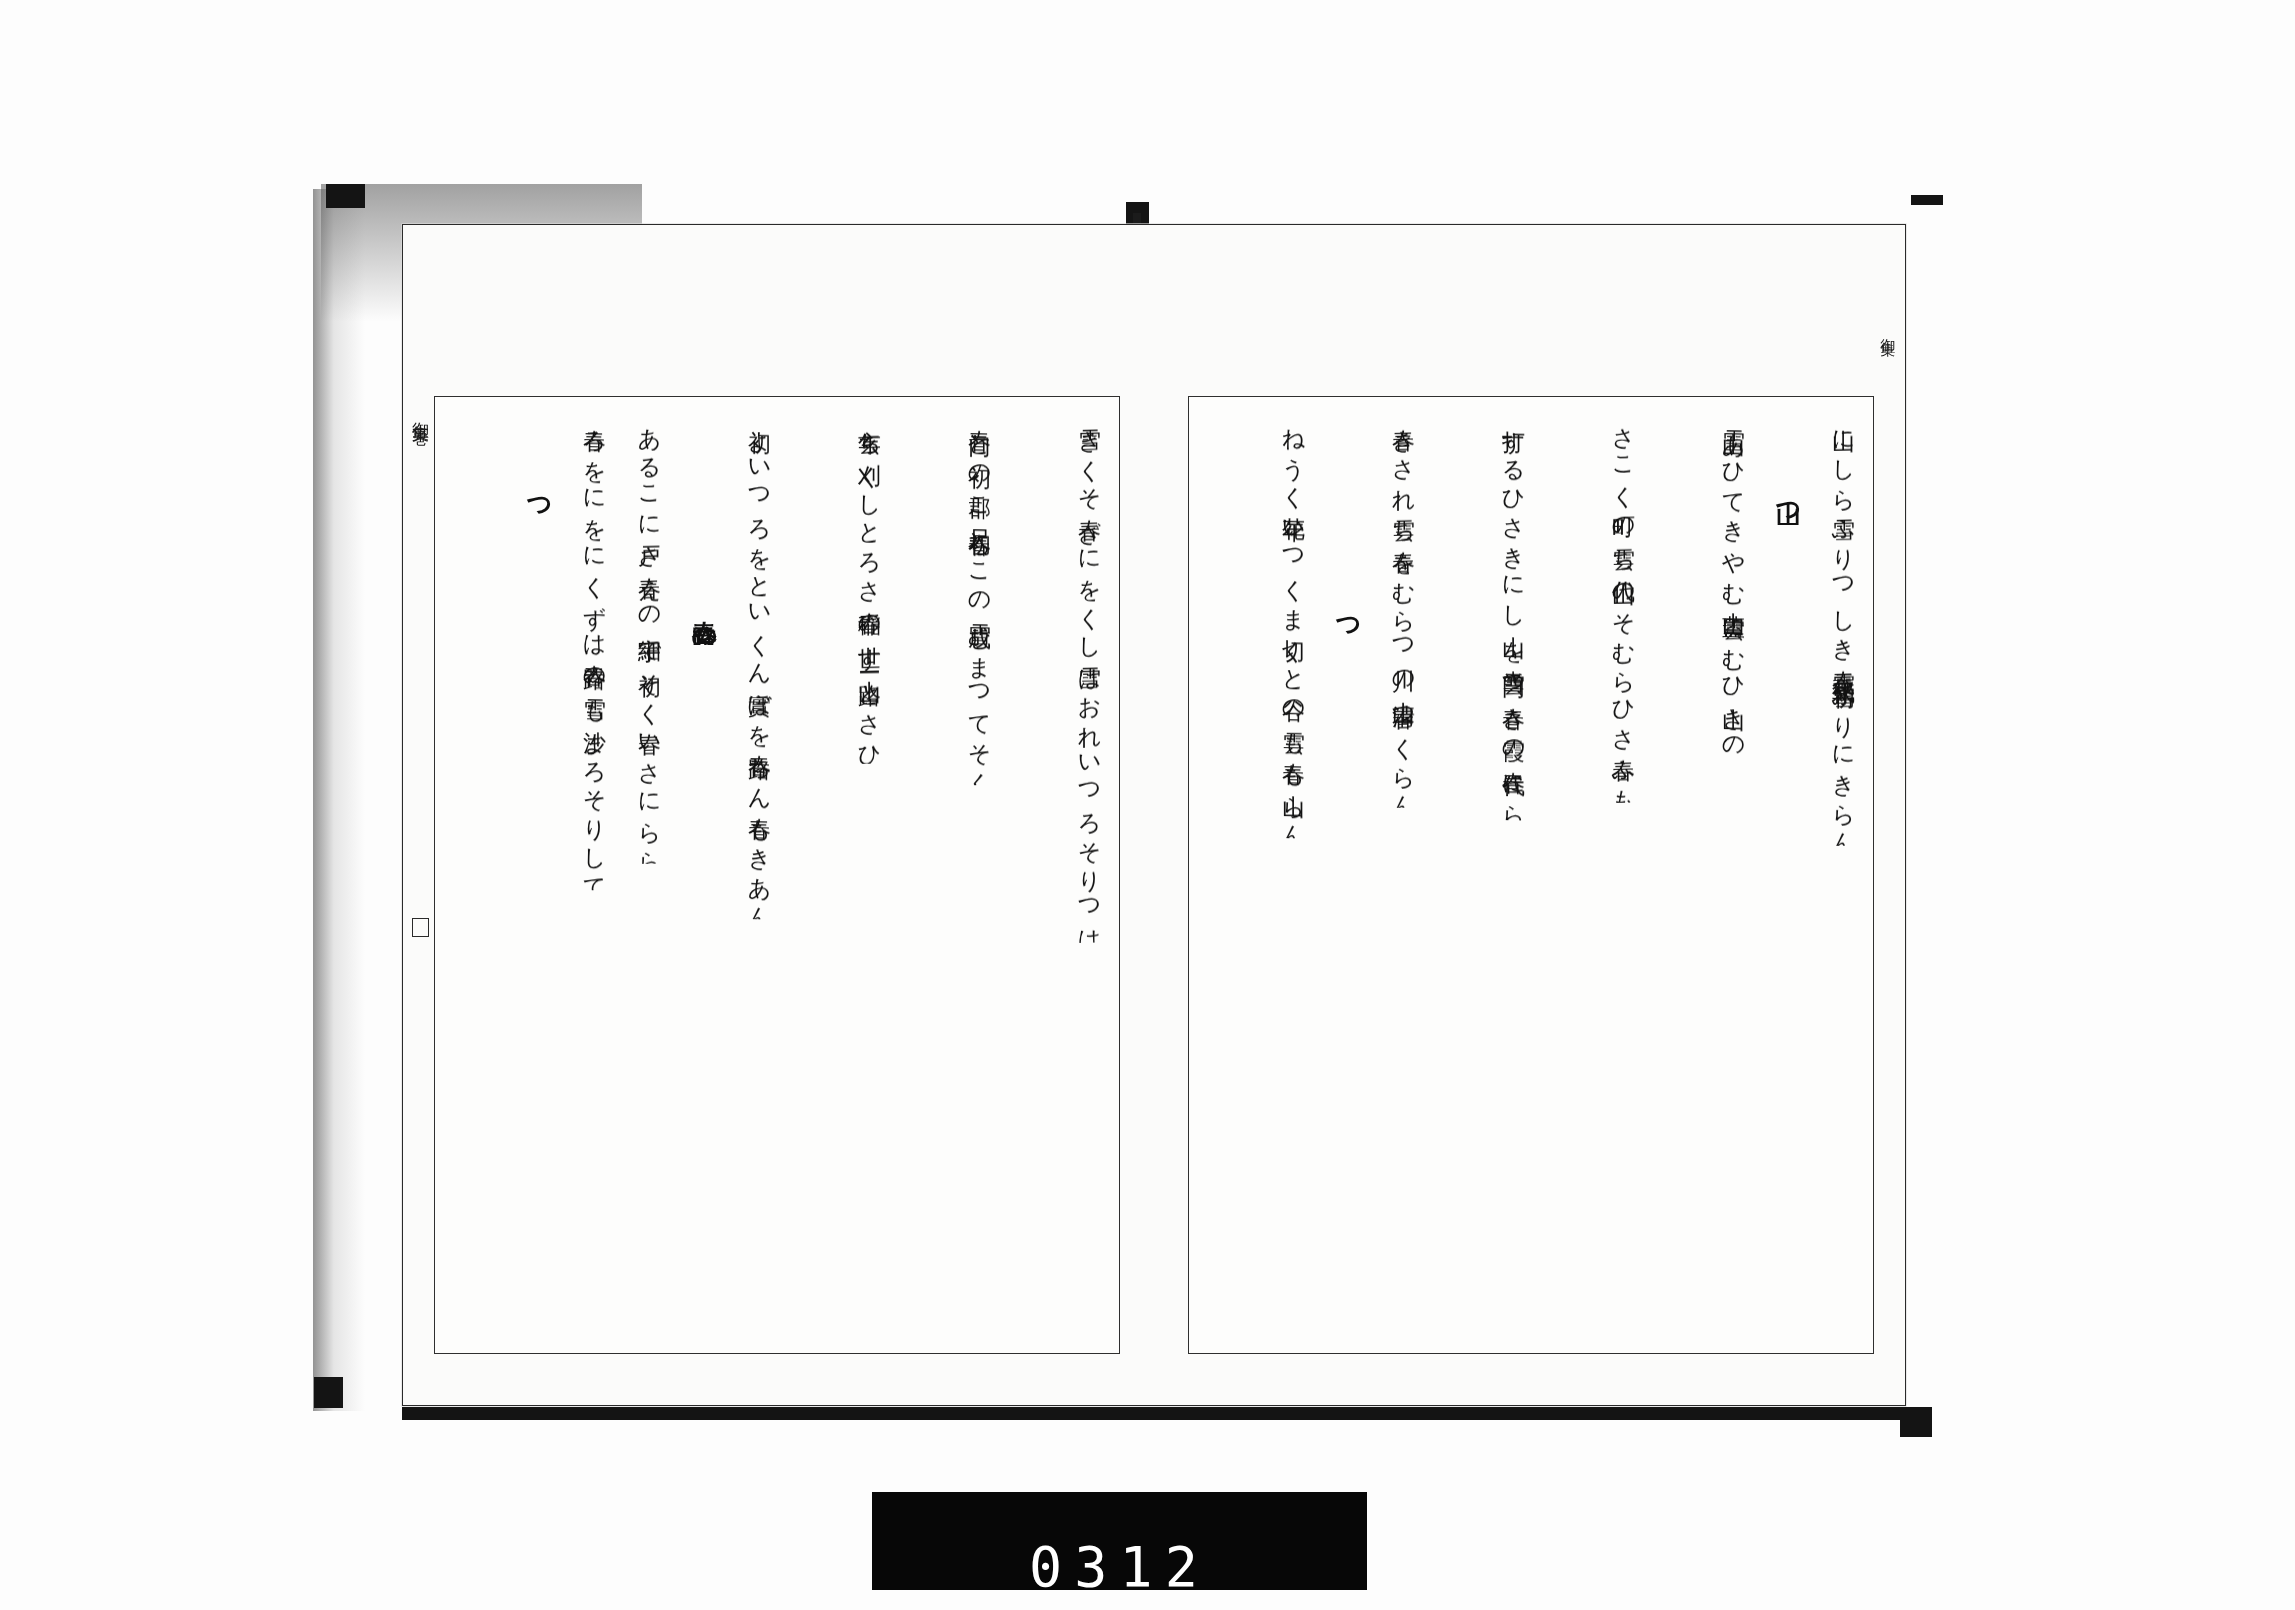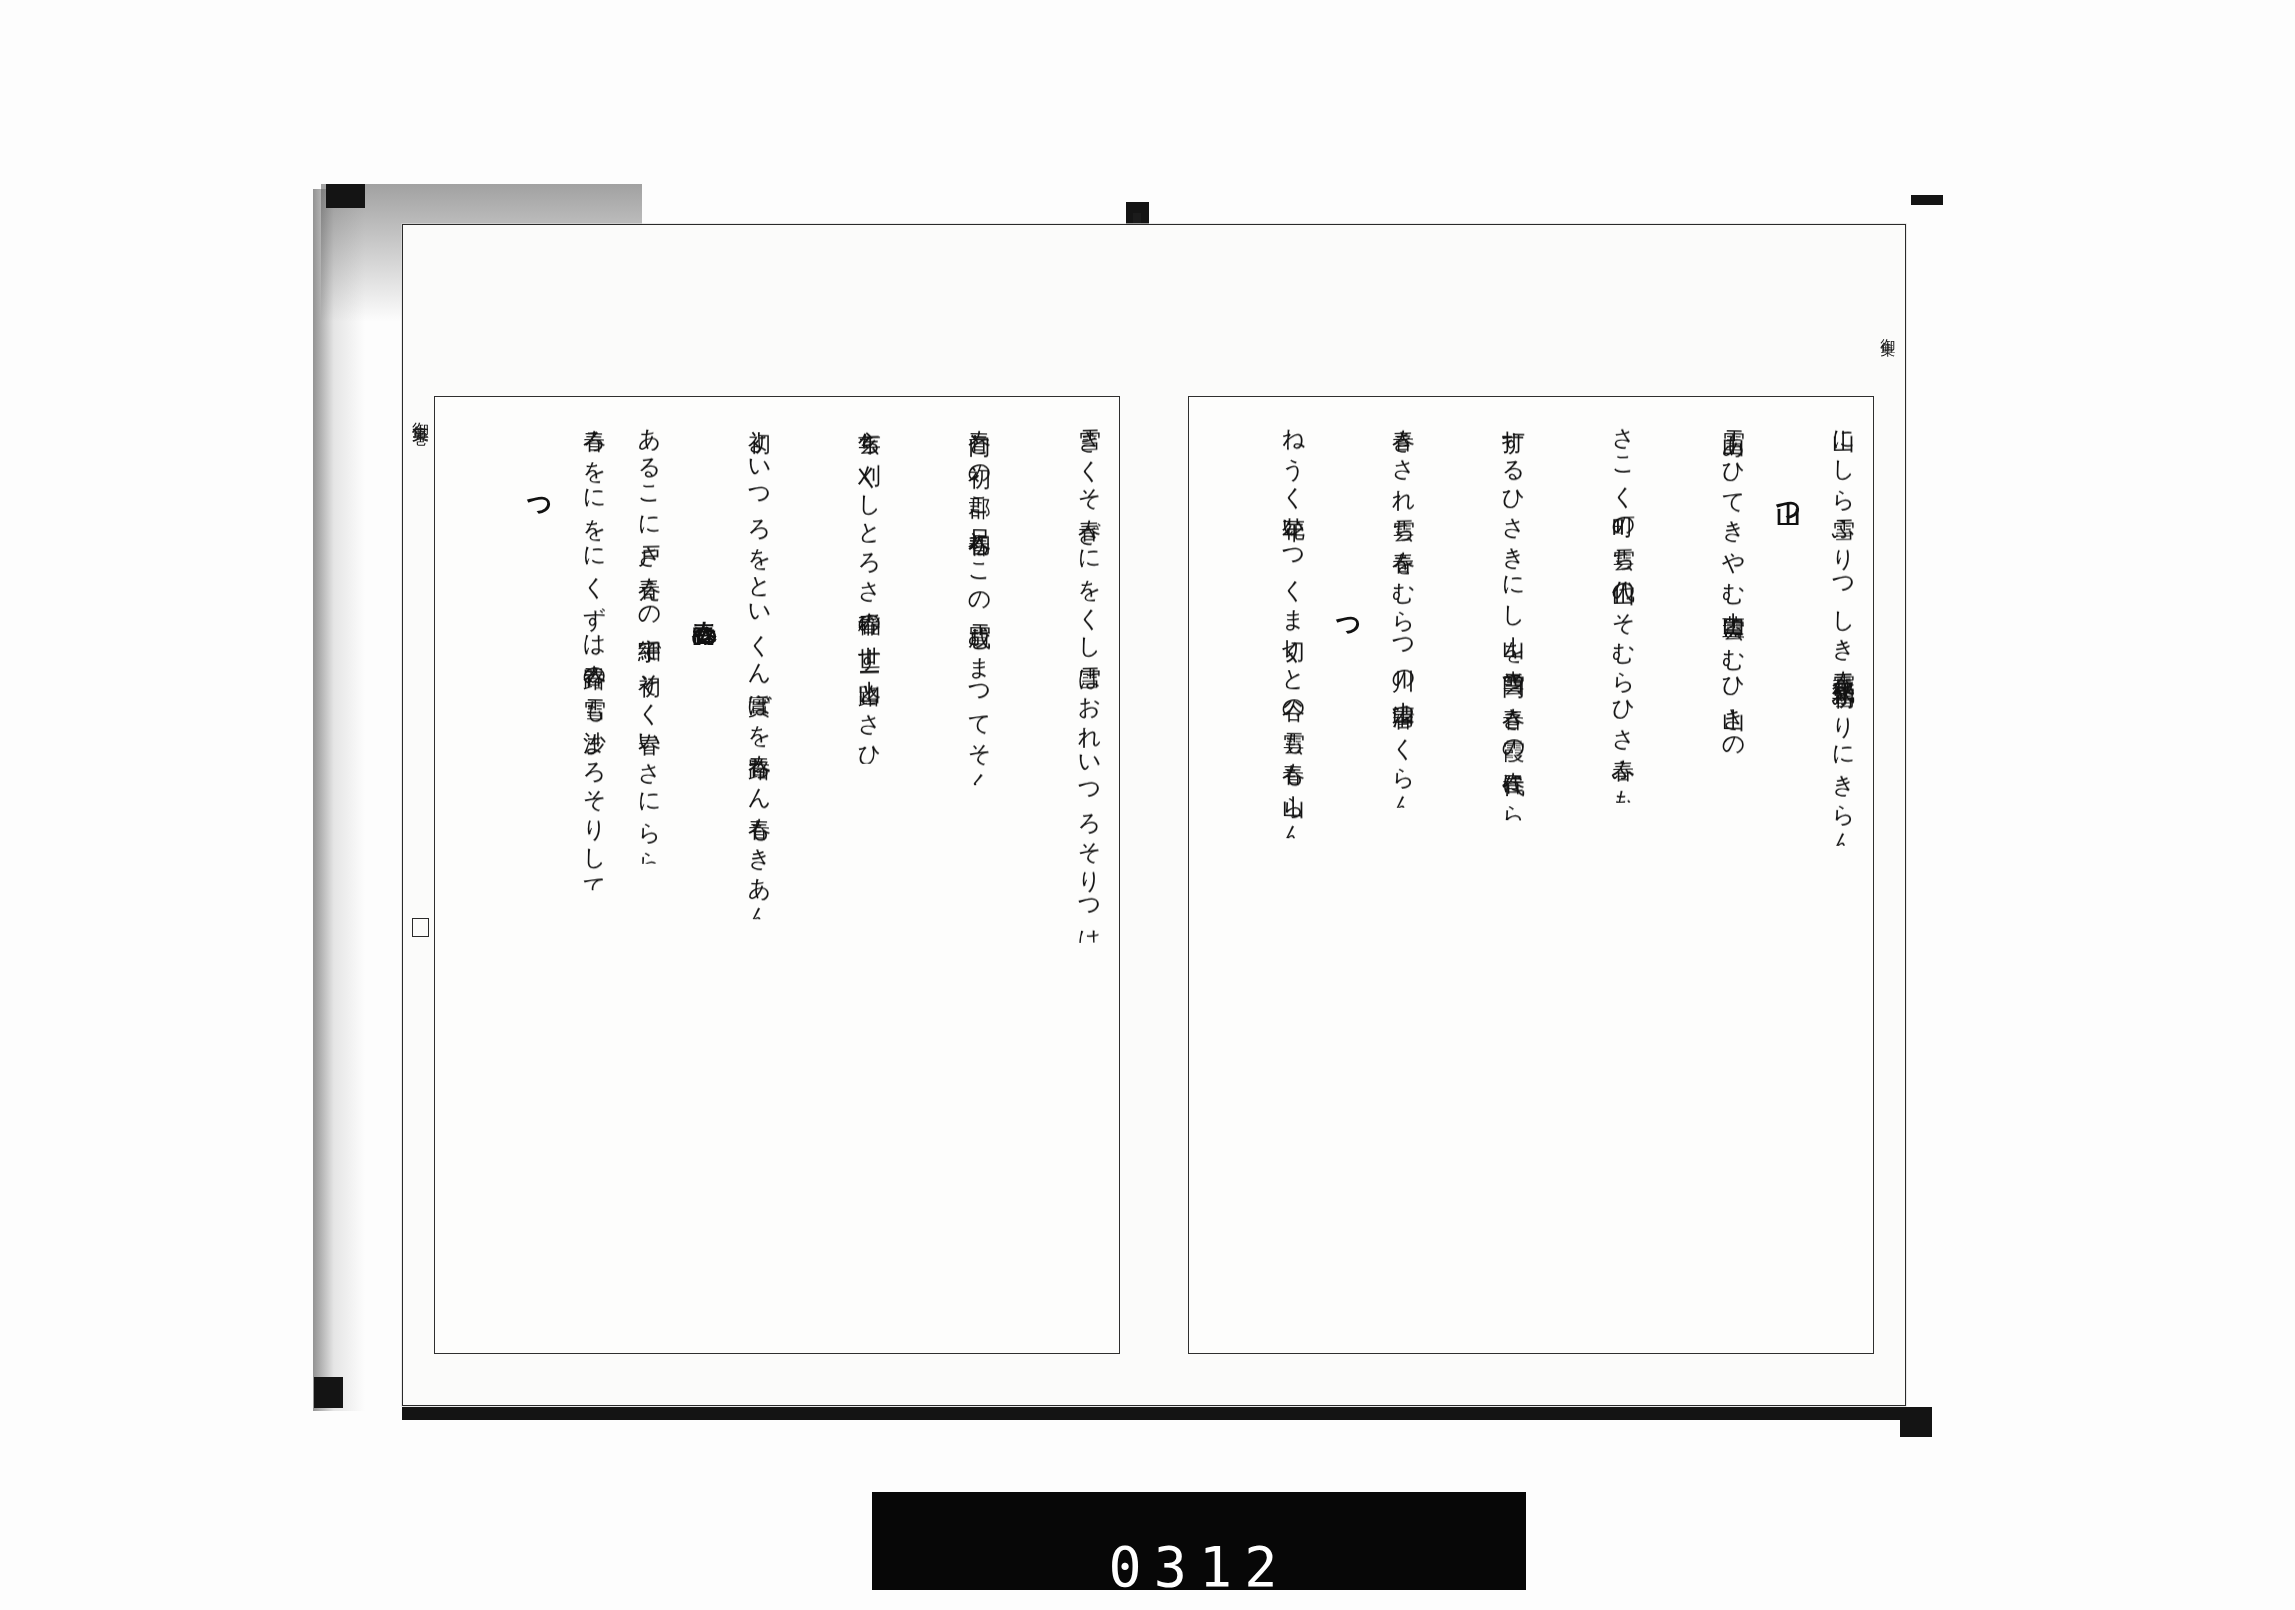--- a/index.html
+++ b/index.html
@@ -156,21 +156,21 @@
     right: 9.2px;
     top: 103px;
     letter-spacing: 0.2em;
   }
 
   
   .film-strip {
     position: absolute;
     left: 872px;
     top: 1492px;
-    width: 654px;
+    width: 495px;
     height: 98px;
     background: #070707;
   }
   .film-number {
     position: absolute;
     left: 0; right: 0;
     bottom: -4.6px;
     text-align: center;
     color: #ffffff;
     font-family: "DejaVu Sans Mono", monospace;

